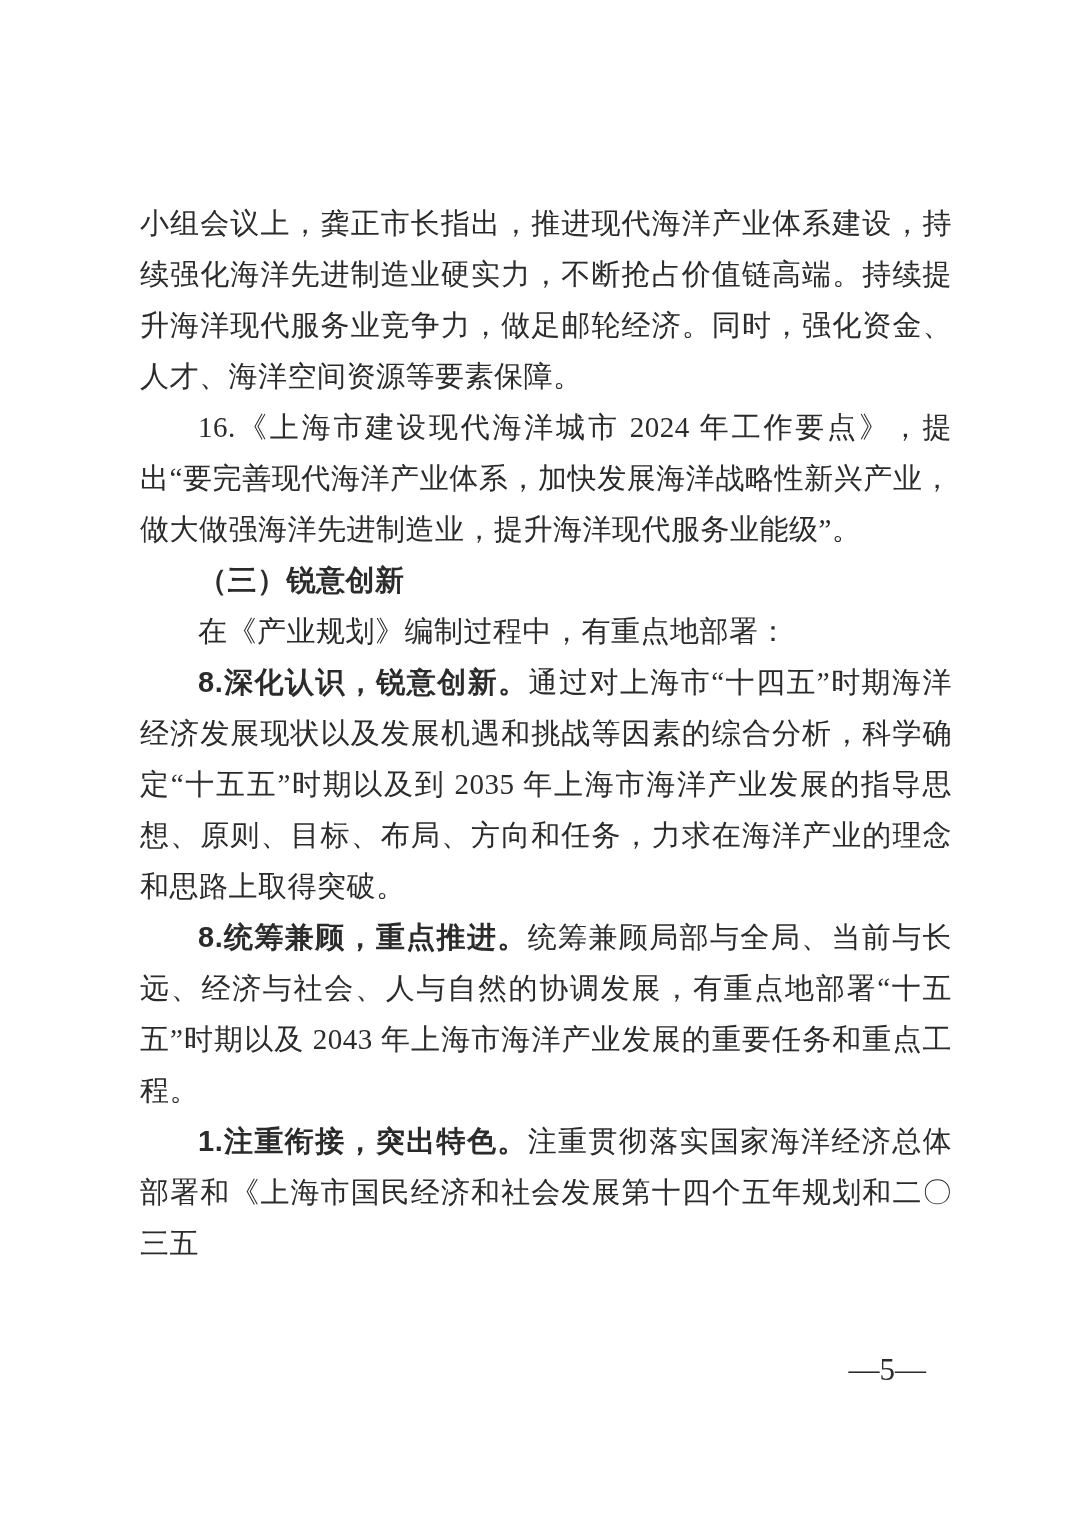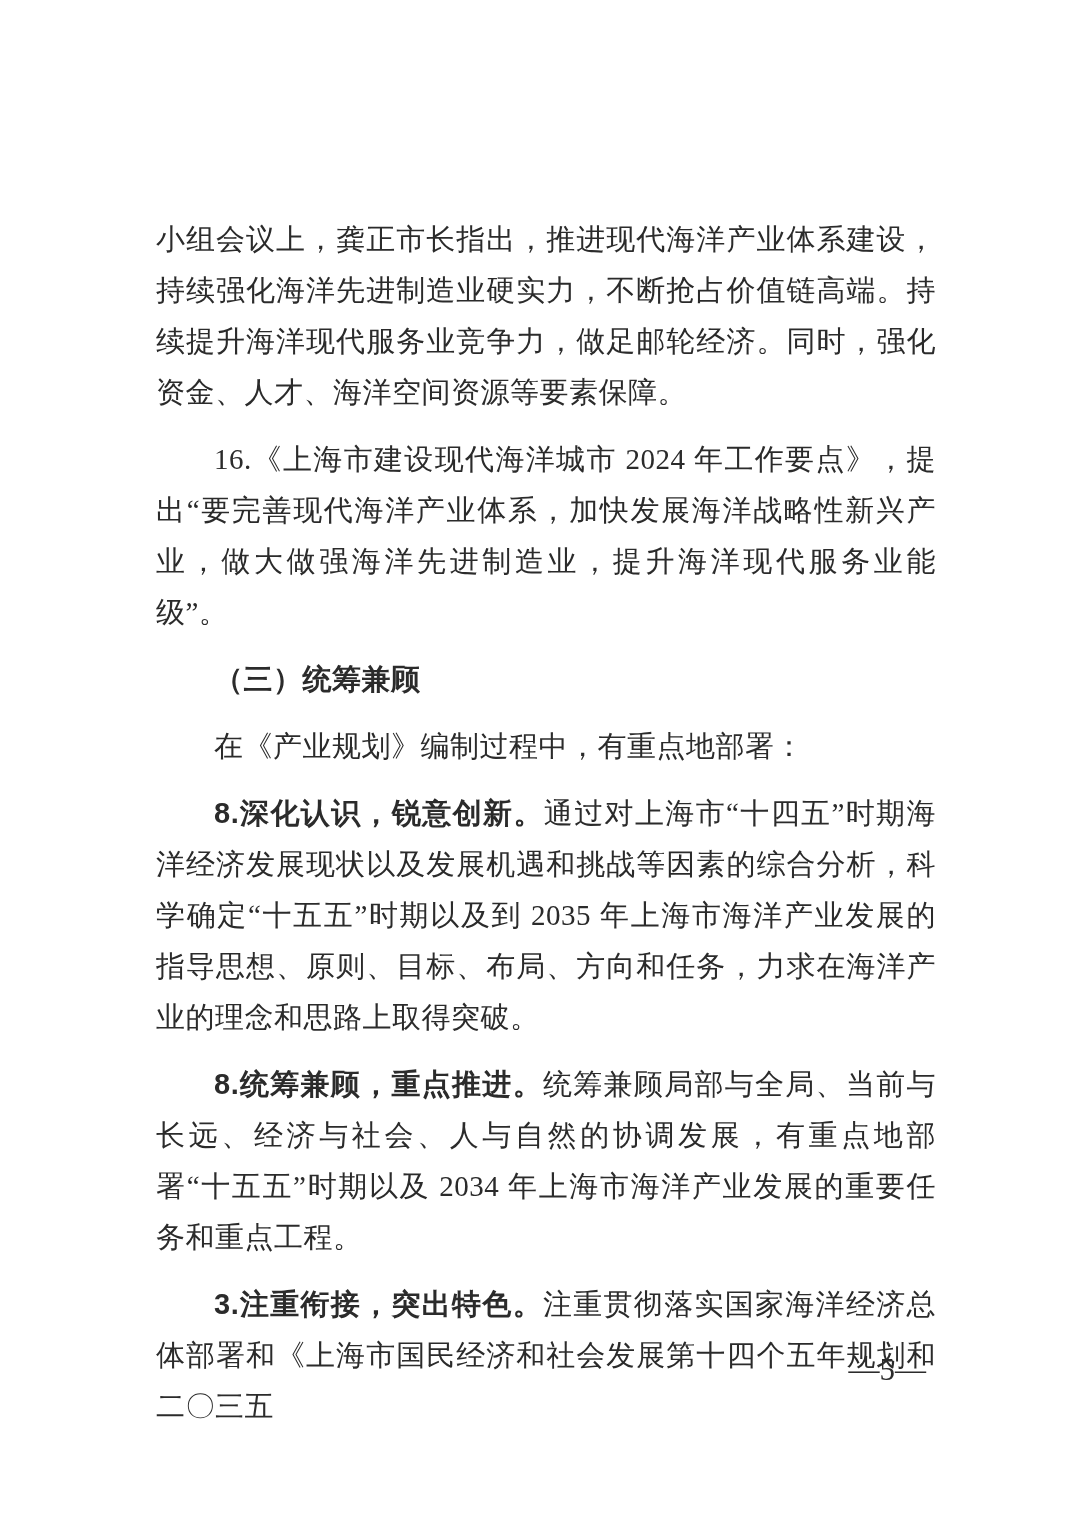--- a/index.html
+++ b/index.html
@@ -16,21 +16,21 @@
     font-family: "Liberation Serif", "DejaVu Serif", serif;
     color: #2b2b2b;
   }
   .content {
     position: absolute;
     left: 140px;
     top: 198px;
     width: 812px;
   }
   .para {
-    margin: 16px;
+    margin: 0;
     font-size: 29px;
     line-height: 51px;
     text-align: justify;
     letter-spacing: 0.5px;
   }
   .para.indent {
     text-indent: 2em;
   }
   .para.heading {
     font-weight: bold;
@@ -56,26 +56,26 @@
 <body>
 
 <div class="page">
   <div class="content">
 
     <p class="para"><span>小组会议上，龚正市长指出，推进现代海洋产业体系建设，持续强化海洋先进制造业硬实力，不断抢占价值链高端。持续提升海洋现代服务业竞争力，做足邮轮经济。同时，强化资金、人才、海洋空间资源等要素保障。</span></p>
 
 
     <p class="para indent"><span>16.《上海市建设现代海洋城市 2024 年工作要点》，提出“要完善现代海洋产业体系，加快发展海洋战略性新兴产业，做大做强海洋先进制造业，提升海洋现代服务业能级”。</span></p>
 
-    <p class="para indent heading"><span>（三）统筹兼顾</span></p>
+    <p class="para indent heading"><span>（三）锐意创新</span></p>
 
     <p class="para indent"><span>在《产业规划》编制过程中，有重点地部署：</span></p>
 
     <p class="para indent"><span class="lead">8.深化认识，锐意创新。</span><span>通过对上海市“十四五”时期海洋经济发展现状以及发展机遇和挑战等因素的综合分析，科学确定“十五五”时期以及到 2035 年上海市海洋产业发展的指导思想、原则、目标、布局、方向和任务，力求在海洋产业的理念和思路上取得突破。</span></p>
 
-    <p class="para indent"><span class="lead">8.统筹兼顾，重点推进。</span><span>统筹兼顾局部与全局、当前与长远、经济与社会、人与自然的协调发展，有重点地部署“十五五”时期以及 2034 年上海市海洋产业发展的重要任务和重点工程。</span></p>
+    <p class="para indent"><span class="lead">8.统筹兼顾，重点推进。</span><span>统筹兼顾局部与全局、当前与长远、经济与社会、人与自然的协调发展，有重点地部署“十五五”时期以及 2043 年上海市海洋产业发展的重要任务和重点工程。</span></p>
 
-    <p class="para indent"><span class="lead">3.注重衔接，突出特色。</span><span>注重贯彻落实国家海洋经济总体部署和《上海市国民经济和社会发展第十四个五年规划和二〇三五</span></p>
+    <p class="para indent"><span class="lead">1.注重衔接，突出特色。</span><span>注重贯彻落实国家海洋经济总体部署和《上海市国民经济和社会发展第十四个五年规划和二〇三五</span></p>
 
   </div>
 
   <div class="page-number">—5—</div>
 </div>
 
 </body></html>

